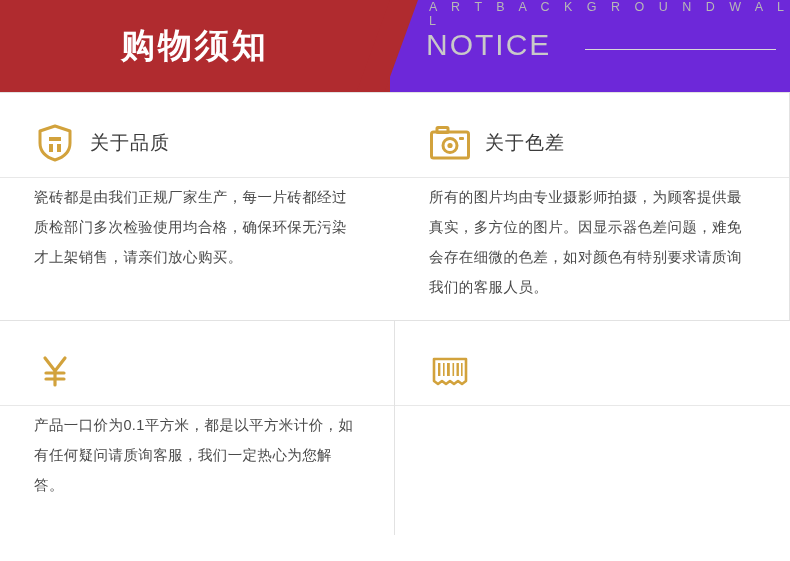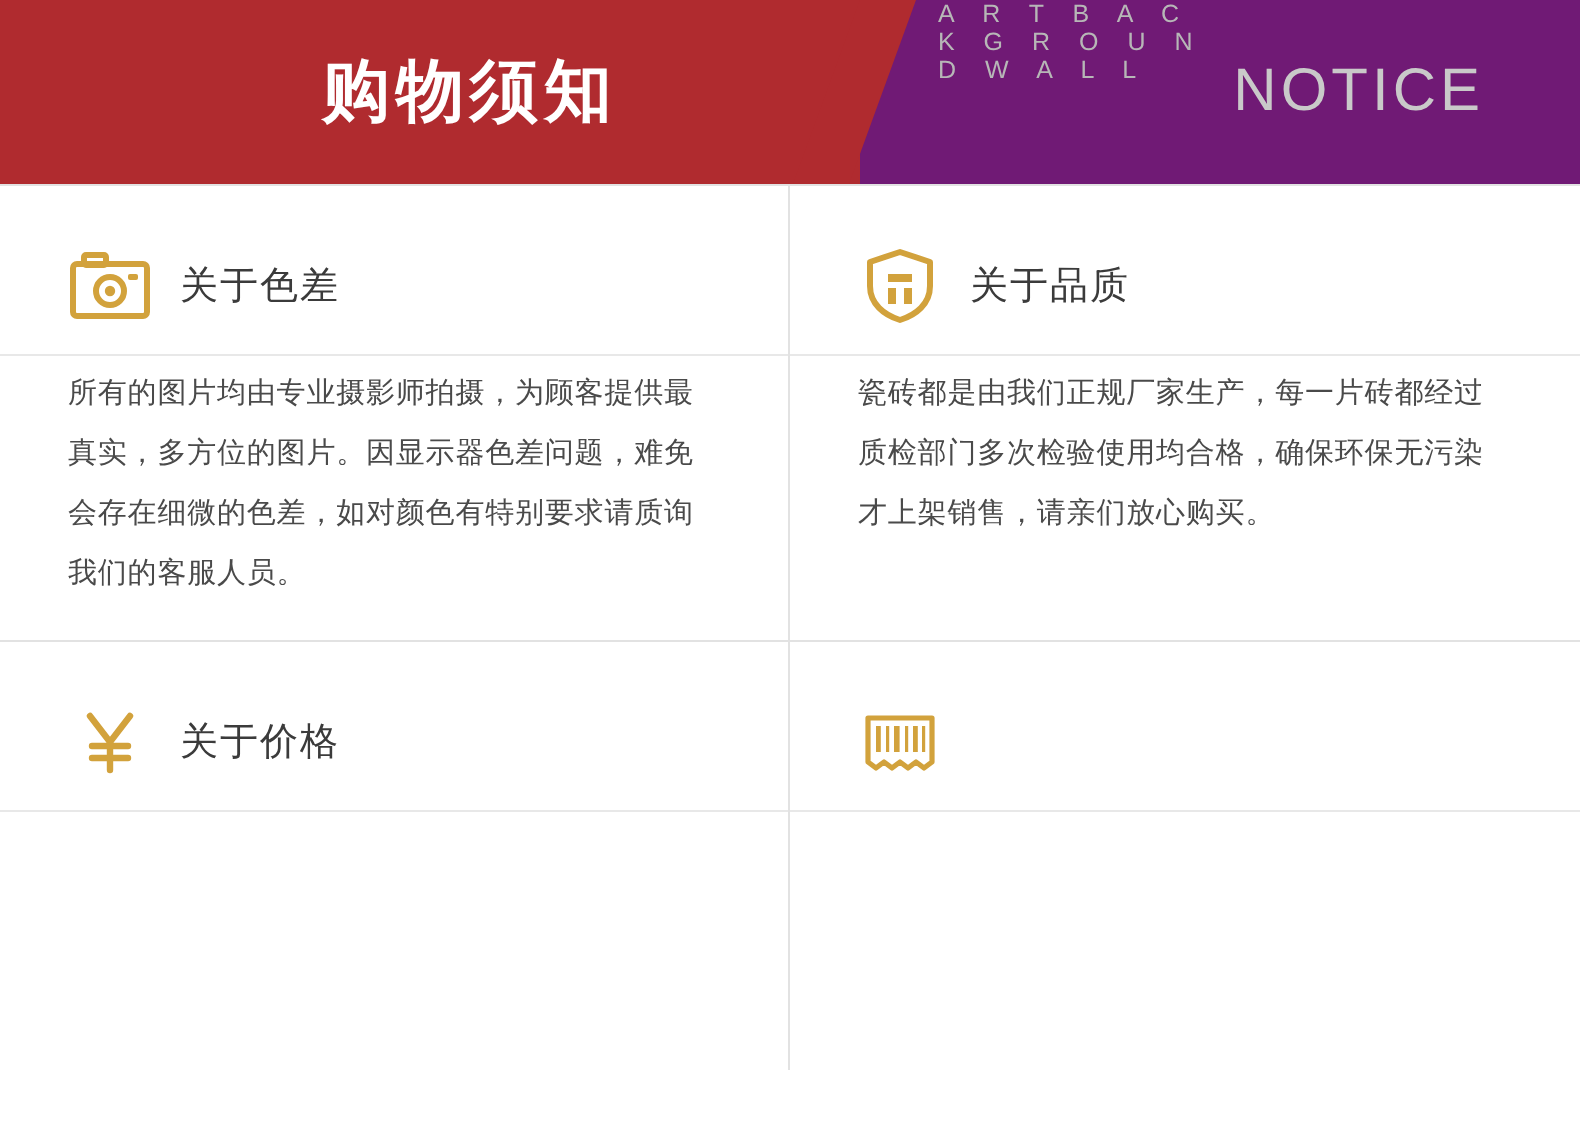--- a/index.html
+++ b/index.html
@@ -26,35 +26,34 @@
     height: 92px;
     display: flex;
     align-items: stretch;
   }
   .header-left {
     width: 390px;
     background: #b02b2f;
     display: flex;
     align-items: center;
     justify-content: center;
-    padding-left: 40px;
   }
   .header-title {
     color: #ffffff;
     font-size: 34px;
     font-weight: bold;
     letter-spacing: 3px;
   }
   .header-right {
     flex: 1;
-    background: #701a75;
+    background: #6d28d9;
     position: relative;
     padding-left: 36px;
     display: flex;
-    flex-direction: row;
+    flex-direction: column;
     justify-content: flex-start;
   }
   .header-slash {
     position: absolute;
     left: 0px;
     top: 0;
     width: 28px;
     height: 92px;
     background: #b02b2f;
     transform: skewX(-20deg);
@@ -153,66 +152,66 @@
       <div class="header-en-small">A R T   B A C K G R O U N D   W A L L</div>
       <div class="header-en-row">
         <div class="header-en-big">NOTICE</div>
         <div class="header-en-rule"></div>
       </div>
     </div>
   </div>
 
   <div class="grid">
 
+    <div class="cell row1">
+      <div class="cell-head">
+        <div class="cell-icon">
+          <svg width="34" height="38" viewBox="0 0 34 38" fill="none" xmlns="http://www.w3.org/2000/svg">
+            <path d="M17 2 L32 7 V19 C32 28 25 33.5 17 36 C9 33.5 2 28 2 19 V7 Z" stroke="#d2a23c" stroke-width="3" stroke-linejoin="round"></path>
+            <rect x="11" y="13" width="12" height="4" fill="#d2a23c"></rect>
+            <rect x="11" y="20" width="4" height="8" fill="#d2a23c"></rect>
+            <rect x="19" y="20" width="4" height="8" fill="#d2a23c"></rect>
+          </svg>
+        </div>
+        <div class="cell-title">关于品质</div>
+      </div>
+      <div class="divider-under-head"></div>
+      <div class="cell-body">瓷砖都是由我们正规厂家生产，每一片砖都经过质检部门多次检验使用均合格，确保环保无污染才上架销售，请亲们放心购买。</div>
+    </div>
+
     <div class="cell left row1">
       <div class="cell-head">
         <div class="cell-icon">
           <svg width="40" height="34" viewBox="0 0 40 34" fill="none" xmlns="http://www.w3.org/2000/svg">
             <rect x="1.5" y="6" width="37" height="26" rx="2" stroke="#d2a23c" stroke-width="3"></rect>
             <rect x="7" y="1.5" width="11" height="5" rx="1" stroke="#d2a23c" stroke-width="3"></rect>
             <circle cx="20" cy="19.5" r="7" stroke="#d2a23c" stroke-width="3"></circle>
             <circle cx="20" cy="19.5" r="2.6" fill="#d2a23c"></circle>
             <rect x="29" y="11" width="5" height="3" rx="1" fill="#d2a23c"></rect>
           </svg>
         </div>
         <div class="cell-title">关于色差</div>
       </div>
       <div class="divider-under-head"></div>
       <div class="cell-body">所有的图片均由专业摄影师拍摄，为顾客提供最真实，多方位的图片。因显示器色差问题，难免会存在细微的色差，如对颜色有特别要求请质询我们的客服人员。</div>
     </div>
 
-    <div class="cell row1">
-      <div class="cell-head">
-        <div class="cell-icon">
-          <svg width="34" height="38" viewBox="0 0 34 38" fill="none" xmlns="http://www.w3.org/2000/svg">
-            <path d="M17 2 L32 7 V19 C32 28 25 33.5 17 36 C9 33.5 2 28 2 19 V7 Z" stroke="#d2a23c" stroke-width="3" stroke-linejoin="round"></path>
-            <rect x="11" y="13" width="12" height="4" fill="#d2a23c"></rect>
-            <rect x="11" y="20" width="4" height="8" fill="#d2a23c"></rect>
-            <rect x="19" y="20" width="4" height="8" fill="#d2a23c"></rect>
-          </svg>
-        </div>
-        <div class="cell-title">关于品质</div>
-      </div>
-      <div class="divider-under-head"></div>
-      <div class="cell-body">瓷砖都是由我们正规厂家生产，每一片砖都经过质检部门多次检验使用均合格，确保环保无污染才上架销售，请亲们放心购买。</div>
-    </div>
-
     <div class="cell left">
       <div class="cell-head">
         <div class="cell-icon">
           <svg width="30" height="34" viewBox="0 0 30 34" fill="none" xmlns="http://www.w3.org/2000/svg">
             <path d="M5 4 L15 17 L25 4" stroke="#d2a23c" stroke-width="3.2" stroke-linecap="round"></path>
             <path d="M15 17 V31" stroke="#d2a23c" stroke-width="3.2" stroke-linecap="round"></path>
             <path d="M6 19 H24" stroke="#d2a23c" stroke-width="3.2" stroke-linecap="round"></path>
             <path d="M6 25 H24" stroke="#d2a23c" stroke-width="3.2" stroke-linecap="round"></path>
           </svg>
         </div>
-        <div class="cell-title">关于价格</div>
-      </div>
-      <div class="divider-under-head"></div>
+      </div>
+      <div class="divider-under-head"></div>
+      <div class="cell-body">产品一口价为0.1平方米，都是以平方米计价，如有任何疑问请质询客服，我们一定热心为您解答。</div>
     </div>
 
     <div class="cell">
       <div class="cell-head">
         <div class="cell-icon">
           <svg width="36" height="34" viewBox="0 0 36 34" fill="none" xmlns="http://www.w3.org/2000/svg">
             <path d="M2 5 H34 V27 L30 30 L26 27 L22 30 L18 27 L14 30 L10 27 L6 30 L2 27 Z" stroke="#d2a23c" stroke-width="2.6" stroke-linejoin="round"></path>
             <rect x="6" y="9" width="2.4" height="13" fill="#d2a23c"></rect>
             <rect x="11" y="9" width="1.6" height="13" fill="#d2a23c"></rect>
             <rect x="15" y="9" width="2.8" height="13" fill="#d2a23c"></rect>

